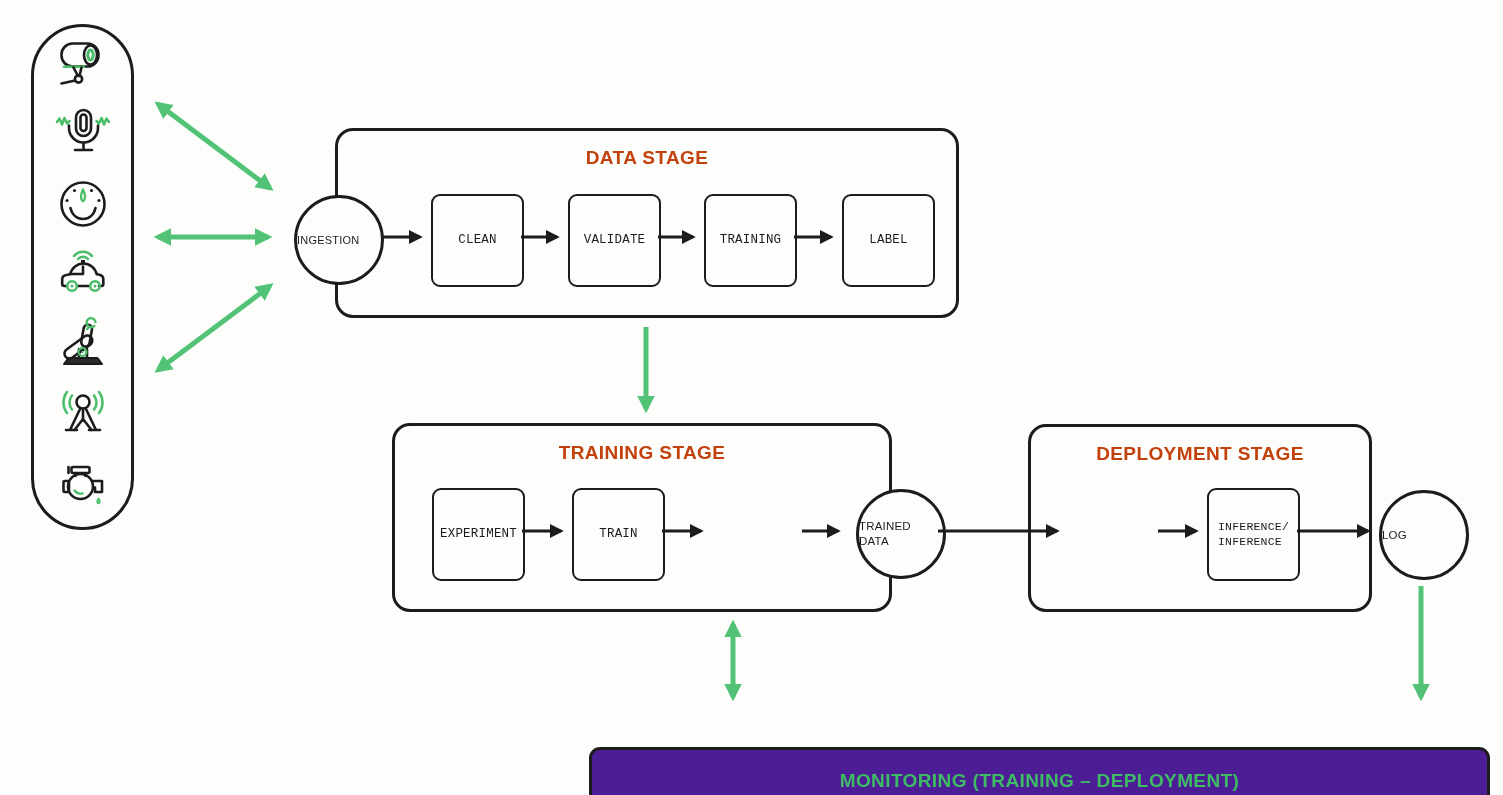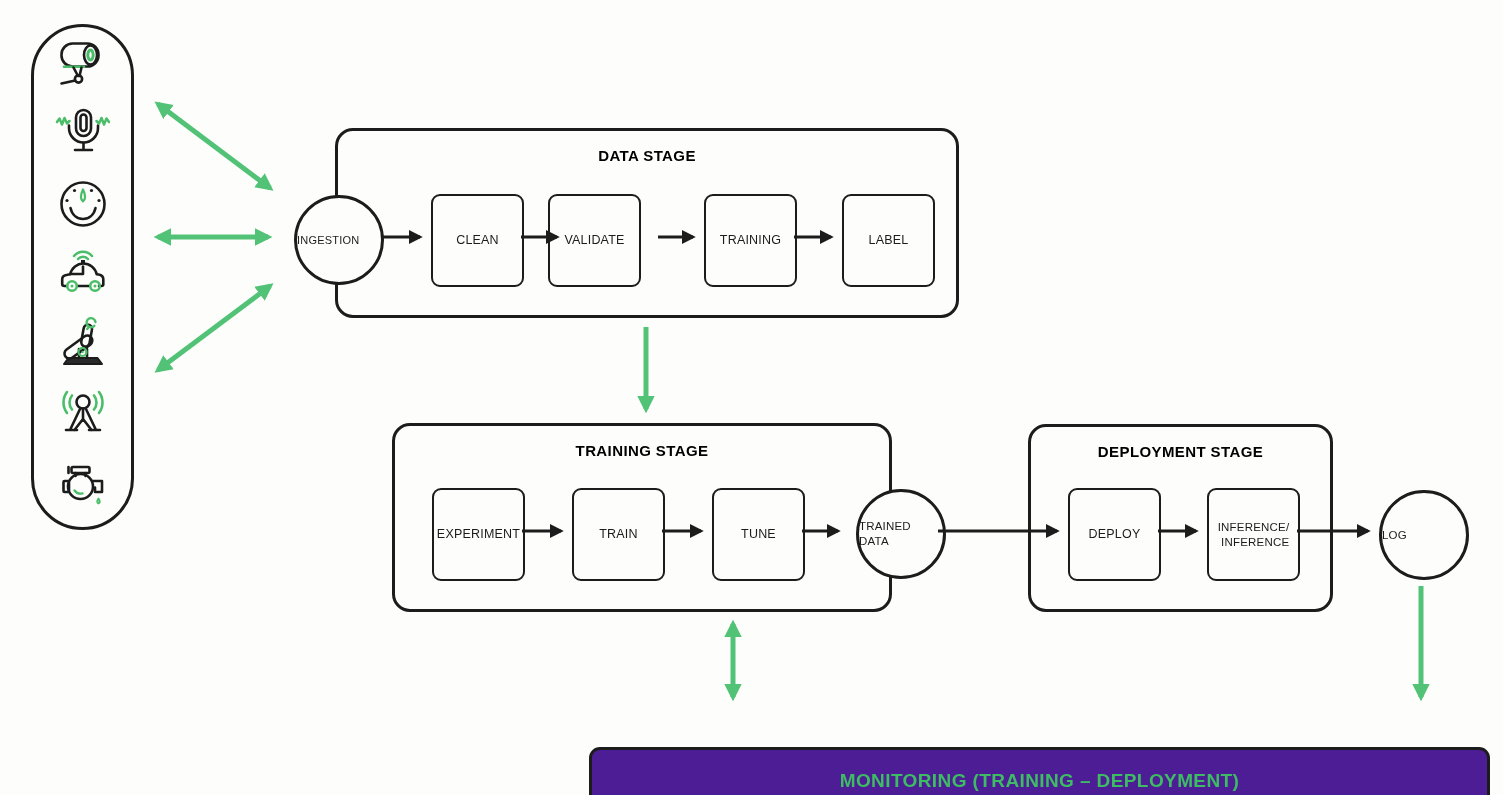--- a/index.html
+++ b/index.html
@@ -8,29 +8,29 @@
 
   
   .sources{position:absolute;left:31px;top:24px;width:97px;height:488px;border:3px solid #1c1c1c;
            border-radius:52px;display:flex;flex-direction:column;align-items:center;
            justify-content:flex-start;padding:8px 0 4px 0;gap:14px;background:#fdfdfc;}
   .src-icon{width:56px;height:56px;flex:0 0 56px;}
 
   
   .gbox{position:absolute;border:3px solid #1c1c1c;border-radius:18px;background:transparent;}
   .gbox .gtitle{position:absolute;top:16px;left:0;width:100%;text-align:center;
-                font-size:15px;font-weight:bold;color:#000000;letter-spacing:0.4px;}
+                font-size:19px;font-weight:bold;color:#c2410c;letter-spacing:0.4px;}
   #data-stage-box{left:335px;top:128px;width:618px;height:184px;}
   #training-stage-box{left:392px;top:423px;width:494px;height:183px;}
-  #deployment-stage-box{left:1028px;top:424px;width:299px;height:182px;}
+  #deployment-stage-box{left:1028px;top:424px;width:299px;height:182px;padding-left:39px;}
 
   
   .step{position:absolute;width:85px;height:85px;border:2.5px solid #1c1c1c;border-radius:9px;
-        background:#fdfdfc;display:flex;align-items:center;justify-content:center;text-align:right;
-        font-size:12.5px;font-weight:500;letter-spacing:0.2px;line-height:1.25;padding:2px;}
+        background:#fdfdfc;display:flex;align-items:center;justify-content:center;text-align:left;
+        font-size:12.5px;font-weight:500;letter-spacing:0.2px;line-height:1.25;padding:2px;font-family:Liberation Mono, monospace;}
   .step span{display:block;}
 
   
   .circle{position:absolute;width:84px;height:84px;border:3px solid #1c1c1c;border-radius:50%;
           background:#fdfdfc;display:flex;flex-direction:column;align-items:flex-start;justify-content:center;
           text-align:center;font-size:11.5px;font-weight:500;letter-spacing:0.2px;line-height:1.3;z-index:3;}
 
   
   #monitoring-bar{position:absolute;left:589px;top:710px;width:895px;height:62px;border:3px solid #1c1c1c;
                   border-radius:11px;background:#4c1d95;display:flex;align-items:center;justify-content:center;margin-top:37px;}
@@ -123,52 +123,46 @@
 
   <div class="gbox" id="data-stage-box">
     <div class="gtitle">DATA STAGE</div>
   </div>
   <div class="circle" style="left:294px;top:195px;font-size:11px;">
     <span>INGESTION</span>
   </div>
   <div class="step" style="left:431px;top:194px;">
     <span>CLEAN</span>
   </div>
-  <div class="step" style="left:548px;top:194px;">
+  <div class="step" style="left:568px;top:194px;">
     <span>VALIDATE</span>
   </div>
   <div class="step" style="left:704px;top:194px;">
     <span>TRAINING</span>
   </div>
   <div class="step" style="left:842px;top:194px;">
     <span>LABEL</span>
   </div>
 
   <div class="gbox" id="training-stage-box">
     <div class="gtitle">TRAINING STAGE</div>
   </div>
   <div class="step" style="left:432px;top:488px;">
     <span>EXPERIMENT</span>
   </div>
   <div class="step" style="left:572px;top:488px;">
     <span>TRAIN</span>
-  </div>
-  <div class="step" style="left:712px;top:488px;">
-    <span>TUNE</span>
   </div>
   <div class="circle" style="left:856px;top:489px;">
     <span>TRAINED</span>
     <span>DATA</span>
   </div>
 
   <div class="gbox" id="deployment-stage-box">
     <div class="gtitle">DEPLOYMENT STAGE</div>
-  </div>
-  <div class="step" style="left:1068px;top:488px;">
-    <span>DEPLOY</span>
   </div>
   <div class="step" style="left:1207px;top:488px;font-size:11.5px;">
     <span>
       <span style="display:block;">INFERENCE/</span>
       <span style="display:block;">INFERENCE</span>
     </span>
   </div>
   <div class="circle" style="left:1379px;top:490px;">
     <span>LOG</span>
   </div>

